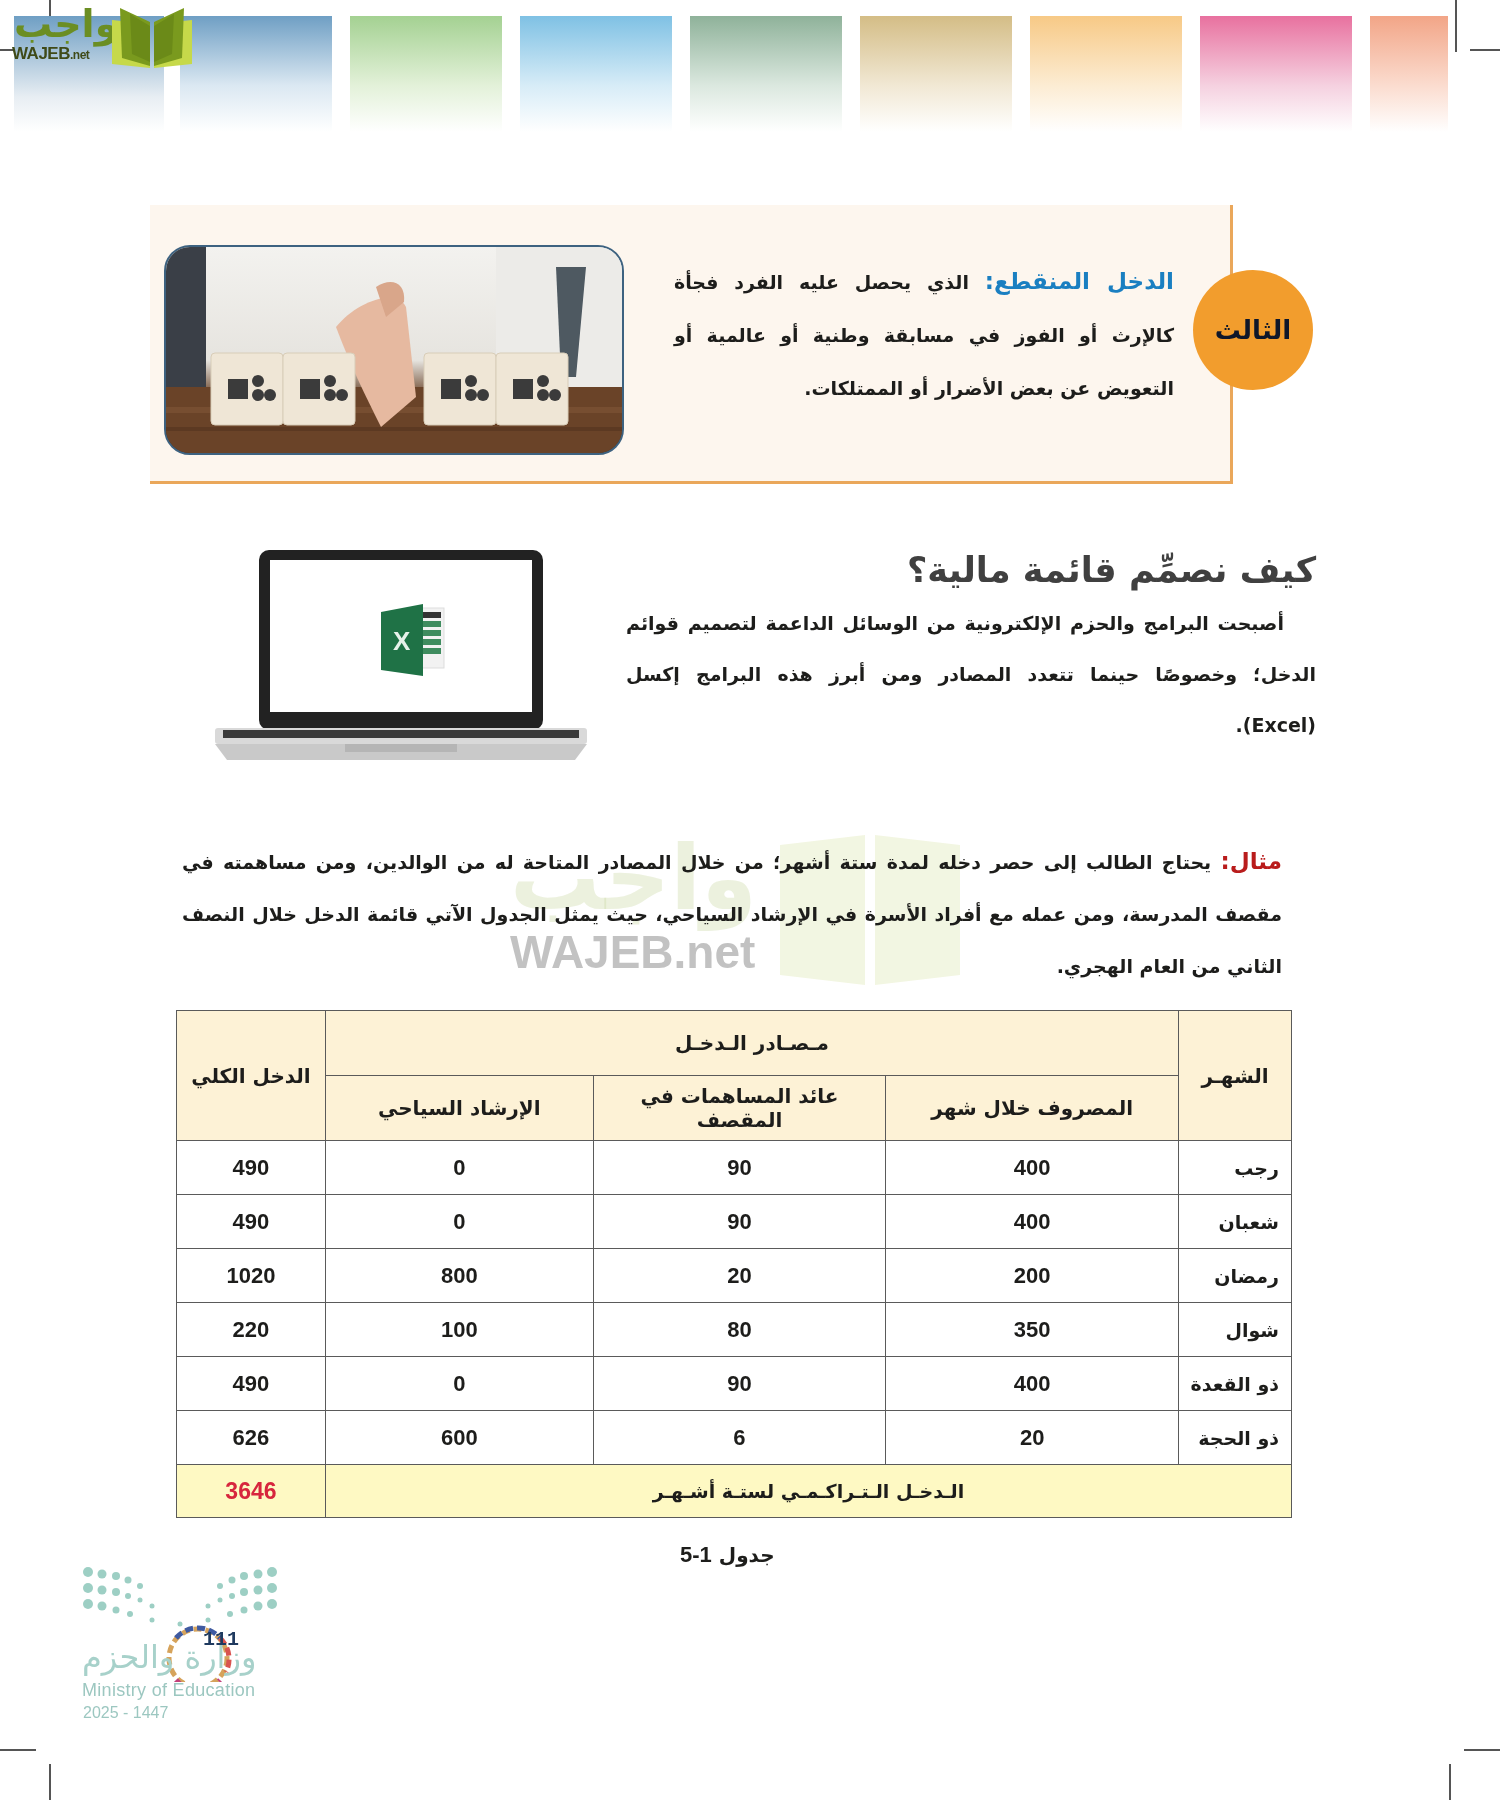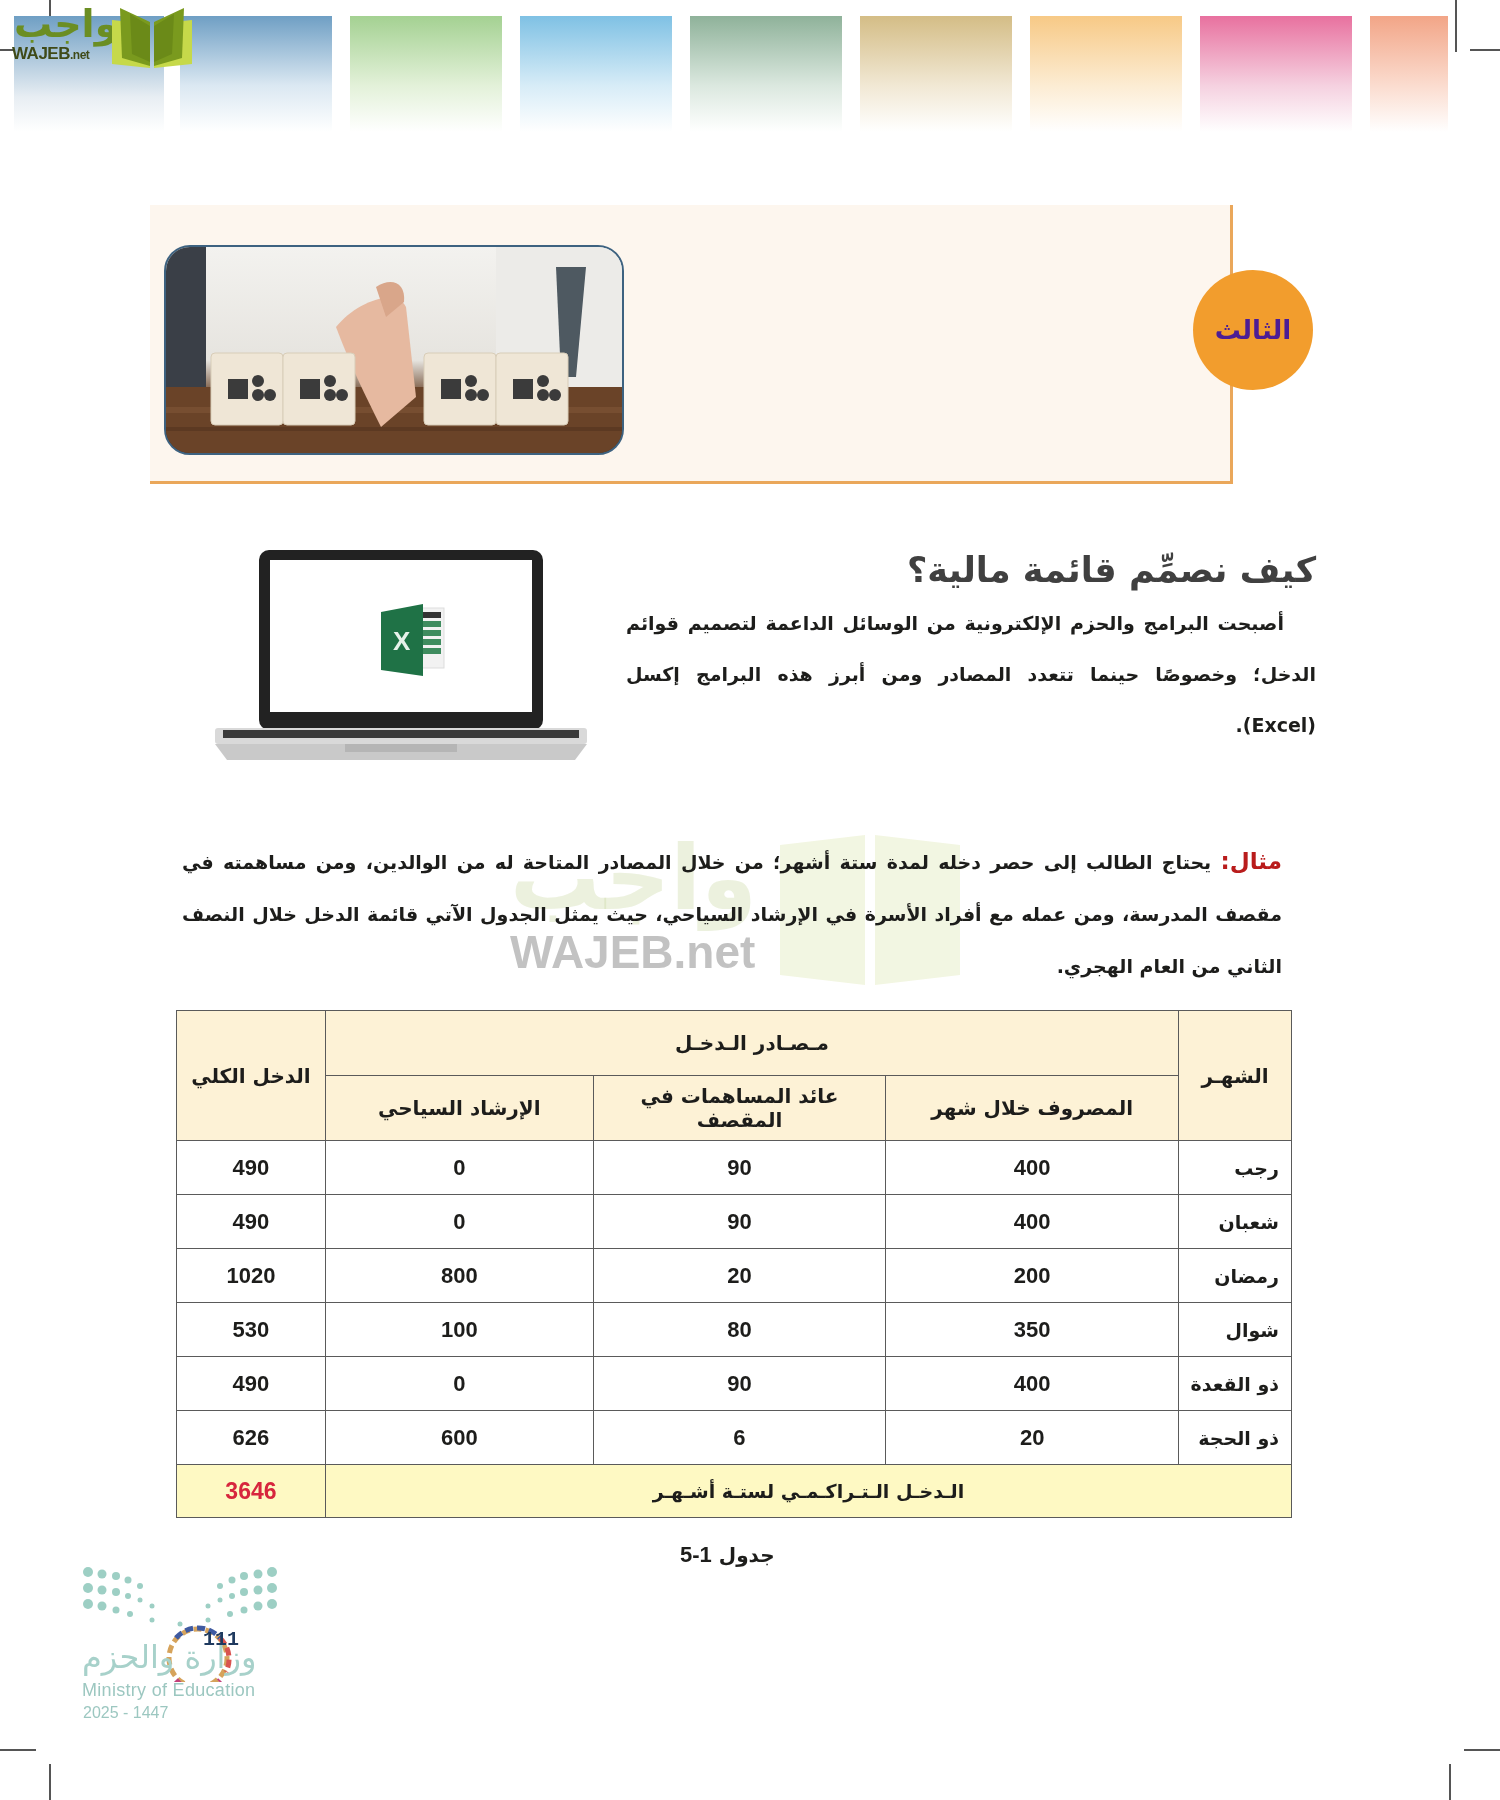--- a/index.html
+++ b/index.html
@@ -32,21 +32,21 @@
     border-radius:26px; border:2px solid #3d6280; overflow:hidden;
     background:linear-gradient(180deg,#f3f2ef 0%,#e6e4df 55%,#6e4a30 72%,#4a2f1c 100%);
   }
   .card-text {
     position:absolute; right:56px; top:50px; width:500px;
     direction:rtl; text-align:justify; font-size:19px; font-weight:bold; line-height:53px;
   }
   .card-text .term { color:#1a7fc1; font-size:23px; }
   .badge {
     position:absolute; left:1193px; top:270px; width:120px; height:120px; border-radius:50%;
-    background:#f29d2d; color:#4c1d95; font-size:26px; font-weight:bold;
+    background:#f29d2d; color:#0f172a; font-size:26px; font-weight:bold;
     display:flex; align-items:center; justify-content:center; direction:rtl;
   }
 
   
   .how-title {
     position:absolute; right:184px; top:550px; direction:rtl;
     color:#404040; font-size:35px; font-weight:bold;
   }
   .how-body {
     position:absolute; right:184px; top:598px; width:690px; direction:rtl;
@@ -163,20 +163,23 @@
           <circle cx="305" cy="134" r="6"></circle>
           <circle cx="305" cy="148" r="6"></circle>
           <circle cx="317" cy="148" r="6"></circle>
         <rect x="347" y="132" width="20" height="20"></rect>
           <circle cx="377" cy="134" r="6"></circle>
           <circle cx="377" cy="148" r="6"></circle>
           <circle cx="389" cy="148" r="6"></circle>
       </g>
     </svg>
   </div>
+  <div class="card-text">
+    <span class="term">الدخل المنقطع:</span><span> الذي يحصل عليه الفرد فجأة كالإرث أو الفوز في مسابقة وطنية أو عالمية أو التعويض عن بعض الأضرار أو الممتلكات.</span>
+  </div>
 </div>
 <div class="badge">الثالث</div>
 
 <div class="how-title">كيف نصمِّم قائمة مالية؟</div>
 <div class="how-body">أصبحت البرامج والحزم الإلكترونية من الوسائل الداعمة لتصميم قوائم الدخل؛ وخصوصًا حينما تتعدد المصادر ومن أبرز هذه البرامج إكسل (Excel).</div>
 <div class="laptop" title="laptop-with-excel-logo">
   <svg width="372" height="220" viewBox="0 0 372 220">
     <rect x="44" y="4" width="284" height="180" rx="10" fill="#222"></rect>
     <rect x="55" y="14" width="262" height="152" fill="#fff"></rect>
     <rect x="0" y="182" width="372" height="16" rx="3" fill="#d9d9d9"></rect>
@@ -249,21 +252,21 @@
       <td>200</td>
       <td>20</td>
       <td>800</td>
       <td>1020</td>
     </tr>
     <tr>
       <td class="month">شوال</td>
       <td>350</td>
       <td>80</td>
       <td>100</td>
-      <td>530</td>
+      <td>220</td>
     </tr>
     <tr>
       <td class="month">ذو القعدة</td>
       <td>400</td>
       <td>90</td>
       <td>0</td>
       <td>490</td>
     </tr>
     <tr>
       <td class="month">ذو الحجة</td>

